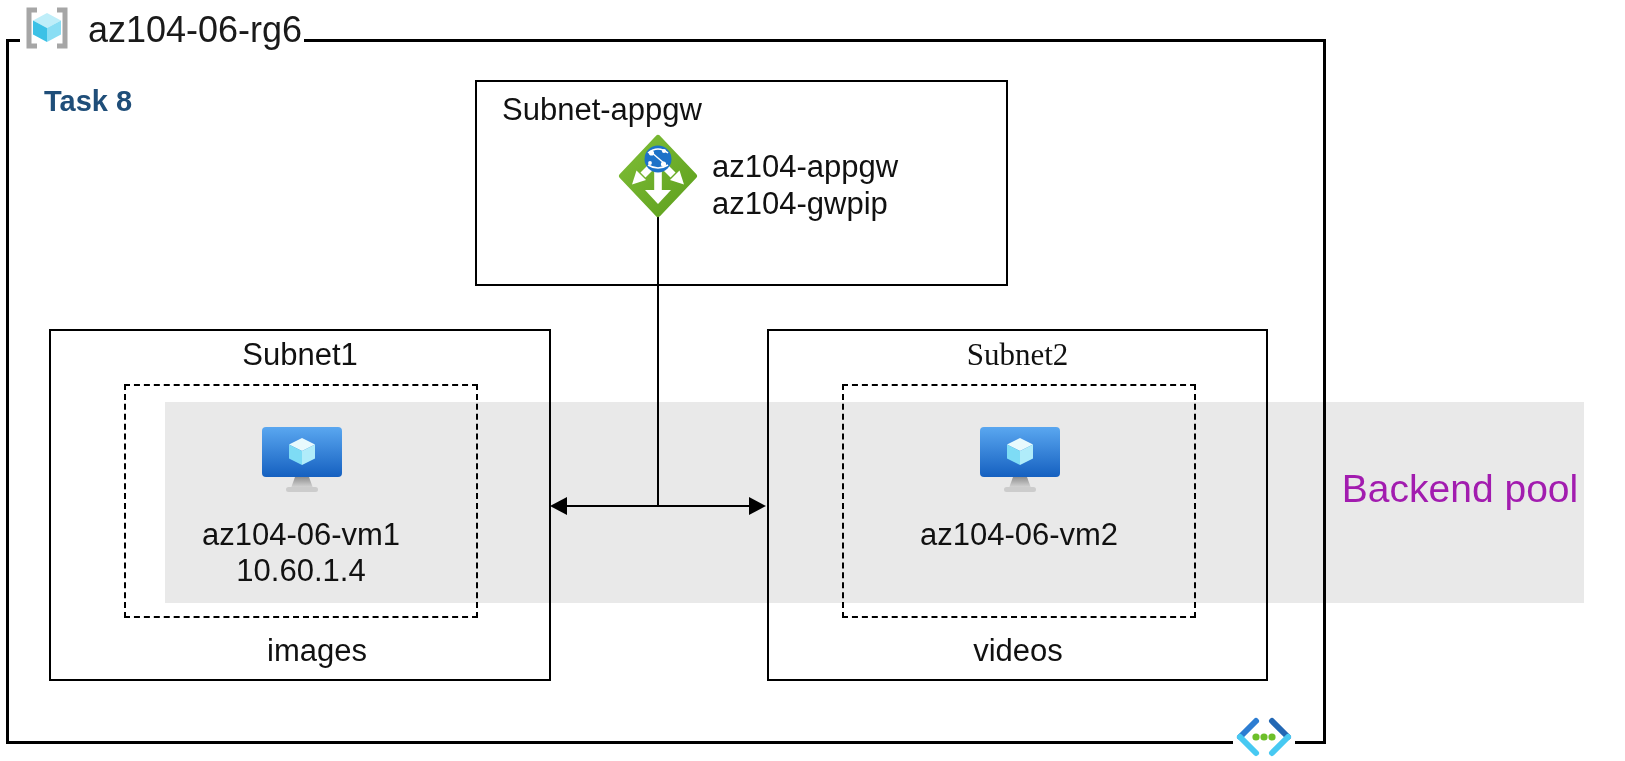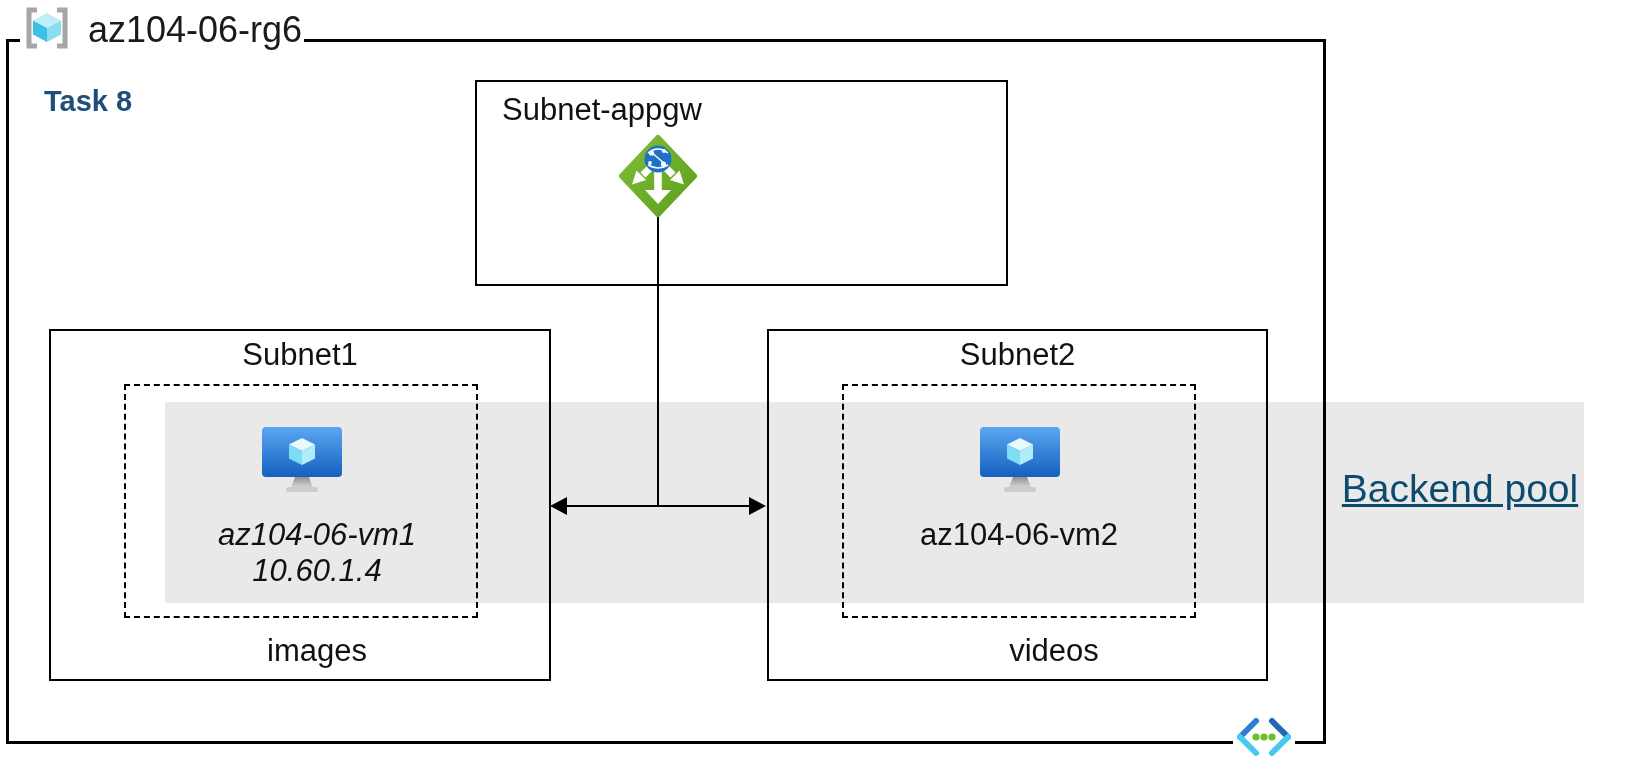--- a/index.html
+++ b/index.html
@@ -4,47 +4,47 @@
 <style>
   html,body{margin:0;padding:0;background:#fff;}
   #stage{
     position:relative;width:1625px;height:761px;background:#fff;overflow:hidden;
     font-family:"Liberation Sans",sans-serif;color:#111;
   }
   .abs{position:absolute;}
   
   .band{left:165px;top:402px;width:1419px;height:201px;background:#e9e9e9;z-index:0;}
   .backend-label{left:1335px;top:466px;width:250px;text-align:center;
-    font-size:39px;line-height:46px;color:#0c4a6e;z-index:3;text-decoration:underline;}
+    font-size:39px;line-height:46px;color:#a21caf;z-index:3;}
   
   .rg-box{left:6px;top:39px;width:1320px;height:705px;border:3px solid #000;
     box-sizing:border-box;background:transparent;z-index:1;}
   .rg-gap{left:20px;top:36px;width:284px;height:10px;background:#fff;z-index:2;}
   .appgw-box{left:475px;top:80px;width:533px;height:206px;border:2.5px solid #000;
     box-sizing:border-box;z-index:1;}
   .subnet-box{border:2.5px solid #000;box-sizing:border-box;z-index:1;}
   .subnet1{left:49px;top:329px;width:502px;height:352px;}
   .subnet2{left:767px;top:329px;width:501px;height:352px;}
   .dashed-box{border:2.5px dashed #000;box-sizing:border-box;z-index:2;}
   .dashed1{left:124px;top:384px;width:354px;height:234px;}
   .dashed2{left:842px;top:384px;width:354px;height:234px;}
   
   .rg-title{left:88px;top:8px;font-size:36px;line-height:44px;color:#1a1a1a;z-index:3;text-align:right;}
   .task-label{left:44px;top:84px;font-size:29px;line-height:34px;font-weight:bold;color:#1f4e79;z-index:3;}
   .appgw-title{left:492px;top:92px;font-size:31px;line-height:36px;z-index:3;margin-left:10px;}
   .appgw-names{left:712px;top:148px;font-size:31px;line-height:37px;z-index:3;}
   .subnet-title{font-size:31px;line-height:38px;text-align:center;z-index:3;}
   .subnet1-title{left:49px;top:336px;width:502px;}
-  .subnet2-title{left:767px;top:336px;width:501px;}
+  .subnet2-title{left:767px;top:336px;width:501px;font-family:Liberation Serif, serif;}
   .vm-label{font-size:31px;line-height:36px;text-align:center;z-index:3;}
-  .vm1-label{left:140px;top:517px;width:354px;font-style:italic;}
+  .vm1-label{left:124px;top:517px;width:354px;}
   .vm2-label{left:842px;top:517px;width:354px;}
   .caption{font-size:31px;line-height:38px;text-align:center;z-index:3;}
   .caption1{left:49px;top:632px;width:456px;margin-left:40px;}
-  .caption2{left:793px;top:632px;width:486px;padding-left:18px;}
+  .caption2{left:757px;top:632px;width:486px;padding-left:18px;}
   
   .v-line{left:656.7px;top:214px;width:2.6px;height:292px;background:#000;z-index:2;}
   .h-line{left:556px;top:504.7px;width:198px;height:2.6px;background:#000;z-index:2;}
   .head{width:0;height:0;z-index:2;}
   .head-left{left:550px;top:497px;border-top:9px solid transparent;border-bottom:9px solid transparent;
     border-right:17px solid #000;}
   .head-right{left:749px;top:497px;border-top:9px solid transparent;border-bottom:9px solid transparent;
     border-left:17px solid #000;}
   
   .rg-icon{left:22px;top:6px;z-index:3;}
@@ -97,20 +97,24 @@
 
     <circle cx="40" cy="25" r="13.5" fill="#1d72c8"></circle>
     <path d="M30 19 Q40 11 50 19" stroke="#fff" stroke-width="1.6" fill="none"></path>
     <path d="M30 31 Q40 37 50 31" stroke="#fff" stroke-width="1.6" fill="none"></path>
     <line x1="33" y1="18" x2="47" y2="30" stroke="#fff" stroke-width="1.4"></line>
     <circle cx="33.5" cy="19" r="2.6" fill="#fff"></circle>
     <circle cx="46" cy="17" r="2.1" fill="#fff"></circle>
     <circle cx="45.5" cy="30" r="2.6" fill="#fff"></circle>
     <circle cx="32" cy="29" r="1.9" fill="#fff"></circle>
   </svg>
+  <div class="abs appgw-names">
+    <div>az104-appgw</div>
+    <div>az104-gwpip</div>
+  </div>
 
   <div class="abs v-line"></div>
   <div class="abs h-line"></div>
   <div class="abs head head-left"></div>
   <div class="abs head head-right"></div>
 
   <div class="abs subnet-box subnet1"></div>
   <div class="abs subnet-title subnet1-title">Subnet1</div>
   <div class="abs dashed-box dashed1"></div>
   <svg class="abs vm1-icon" width="82" height="70" viewBox="0 0 82 70">

